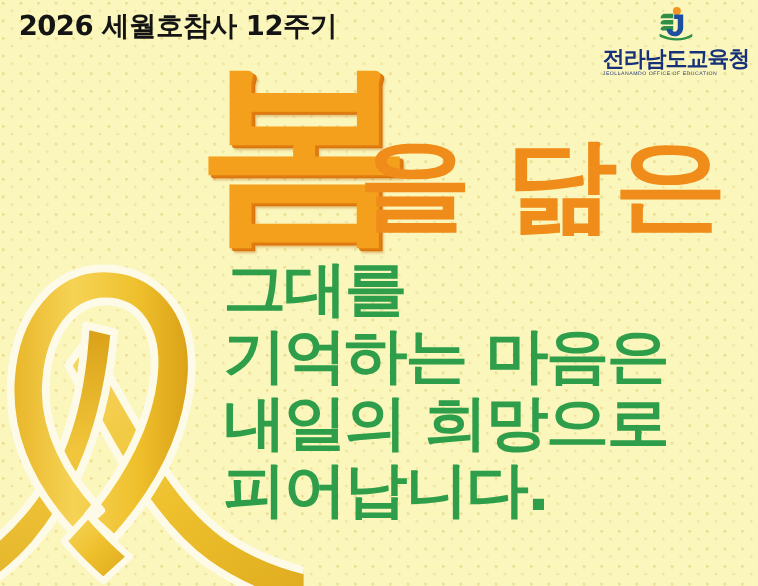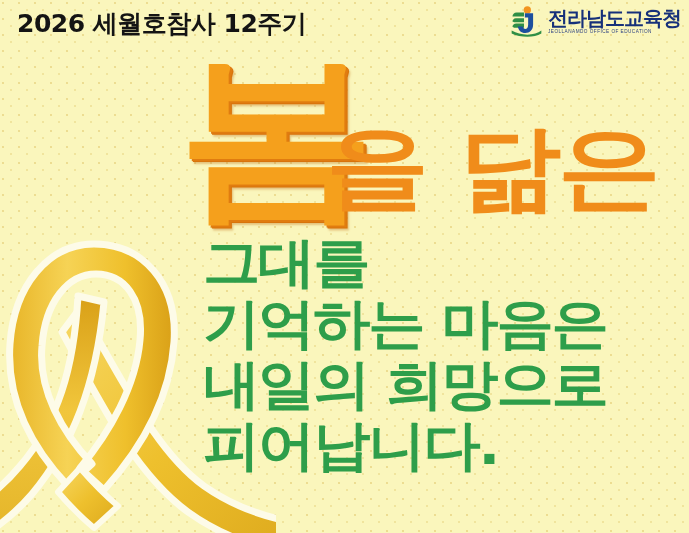--- a/index.html
+++ b/index.html
@@ -24,21 +24,21 @@
   #headline{
     position:absolute;left:17px;top:7px;
     font-size:25px;font-weight:bold;color:#141414;
     letter-spacing:-0.5px;white-space:nowrap;
     font-family:"DejaVu Sans","Liberation Sans",sans-serif;
   }
 
   
   #logo{
     position:absolute;right:8px;top:5px;
-    display:flex;align-items:center;gap:5px;
+    display:flex;align-items:center;gap:5px;flex-direction:column;
   }
   #logo-mark{width:33px;height:33px;flex:none;display:block;}
   #logo-text{display:flex;flex-direction:column;justify-content:center;line-height:1;}
   #logo-name{
     font-size:20px;font-weight:bold;color:#16307a;letter-spacing:-1px;
     white-space:nowrap;font-family:"DejaVu Sans","Liberation Sans",sans-serif;
   }
   #logo-sub{
     font-size:4.6px;color:#2a3f80;letter-spacing:.45px;white-space:nowrap;
     margin-top:2px;font-family:"Liberation Sans",sans-serif;

